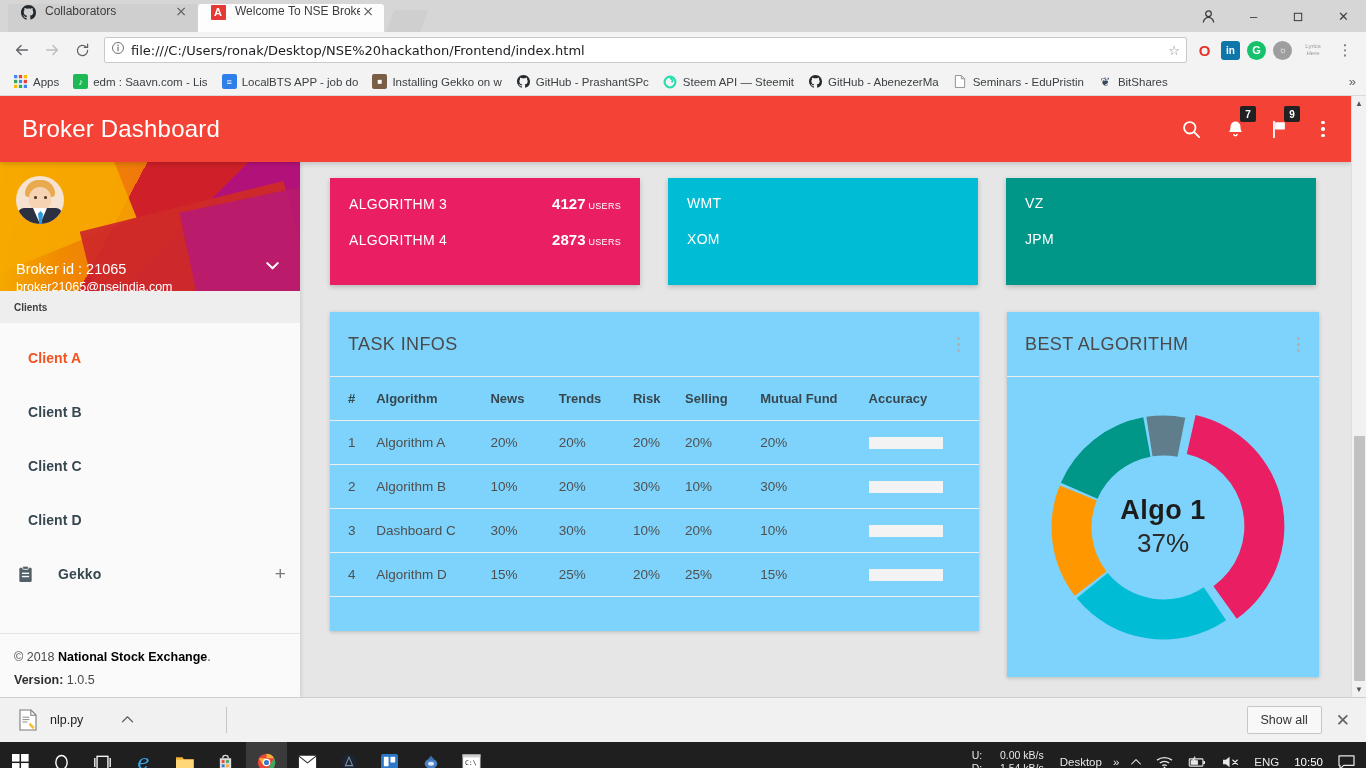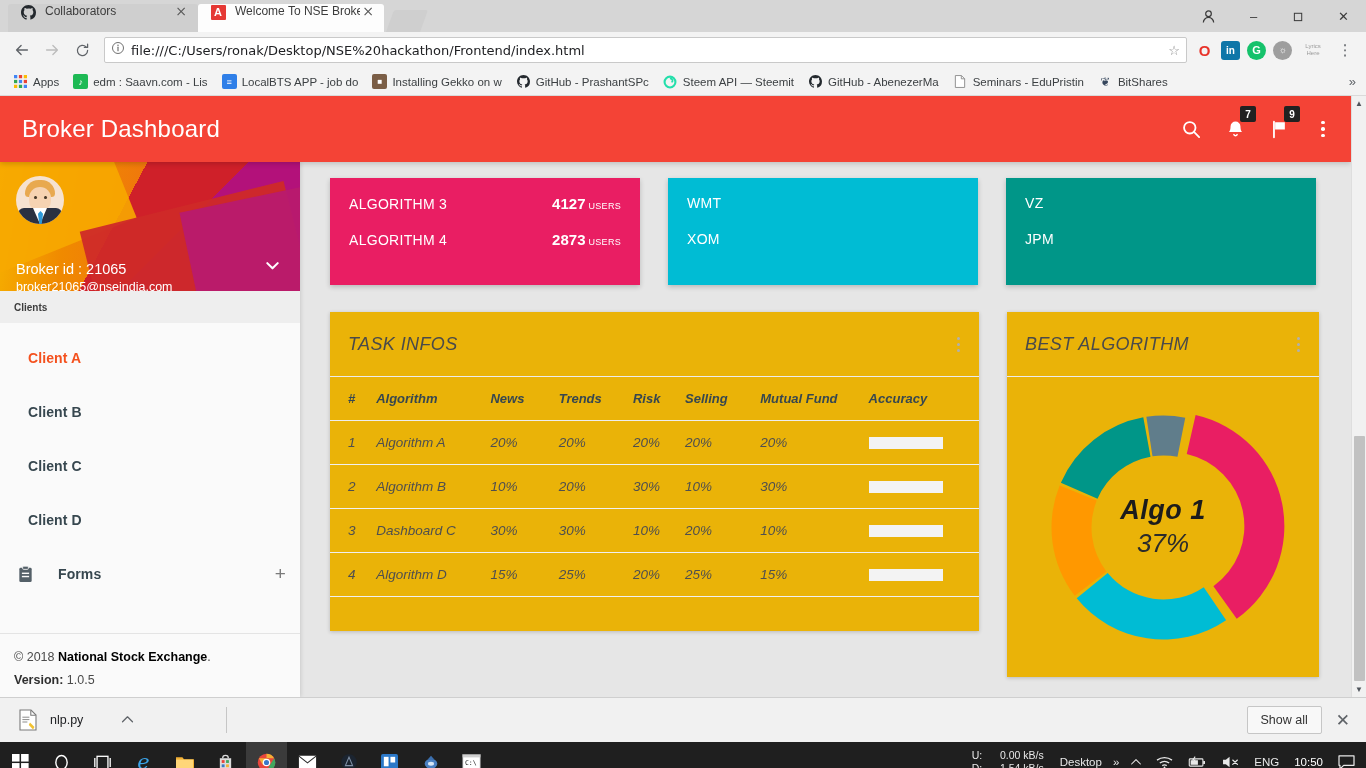--- a/index.html
+++ b/index.html
@@ -215,21 +215,21 @@
   .stat-card.c3 { width: 310px; background: #009688; }
   .stat-row {
     display: flex; align-items: baseline; justify-content: space-between;
     height: 36px; padding-top: 5px;
   }
   .stat-row .lbl { font-size: 14px; letter-spacing: .3px; }
   .stat-row .val { font-size: 15px; font-weight: bold; }
   .stat-row .val small { font-size: 9px; font-weight: normal; margin-left: 3px; letter-spacing: .3px; }
 
   .panels-row { display: flex; gap: 28px; margin-top: 27px; align-items: flex-start; }
-  .panel { background: #eab308; box-shadow: 0 1px 4px rgba(0,0,0,0.20); font-style: italic; }
+  .panel { background: #7dd3fc; box-shadow: 0 1px 4px rgba(0,0,0,0.20); }
   .panel-head {
     height: 65px; display: flex; align-items: center;
     padding: 0 19px 0 18px; border-bottom: 1px solid #ececec;
   }
   .panel-head .ptitle { flex: 1; font-size: 18px; color: #4a4a4a; letter-spacing: .4px; }
   .dots-v.gray i { background: #b0b0b0; width: 3px; height: 3px; }
 
   .panel.tasks { width: 649px; }
   table.tinfo { width: 100%; border-collapse: collapse; }
   table.tinfo th {
@@ -565,21 +565,21 @@
       </div>
       <div class="side-item forms">
         <span class="ficon">
           <svg width="19" height="19" viewBox="0 0 20 20">
               <rect x="3.5" y="3" width="13" height="15" rx="1.4" fill="#546068"></rect>
               <rect x="7" y="1.2" width="6" height="3.4" rx="1" fill="#546068" stroke="#fafafa" stroke-width=".9"></rect>
               <rect x="6.2" y="8" width="7.6" height="1.5" fill="#fafafa"></rect>
               <rect x="6.2" y="11.4" width="7.6" height="1.5" fill="#fafafa"></rect>
             </svg>
         </span>
-        <span>Forms</span>
+        <span>Gekko</span>
         <span class="plus">+</span>
       </div>
     </div>
 
     <div class="side-foot">
       <div class="cp">
         <span>© 2018 </span><b>National Stock Exchange</b><span>.</span>
       </div>
       <div class="ver">
         <b>Version:</b>

